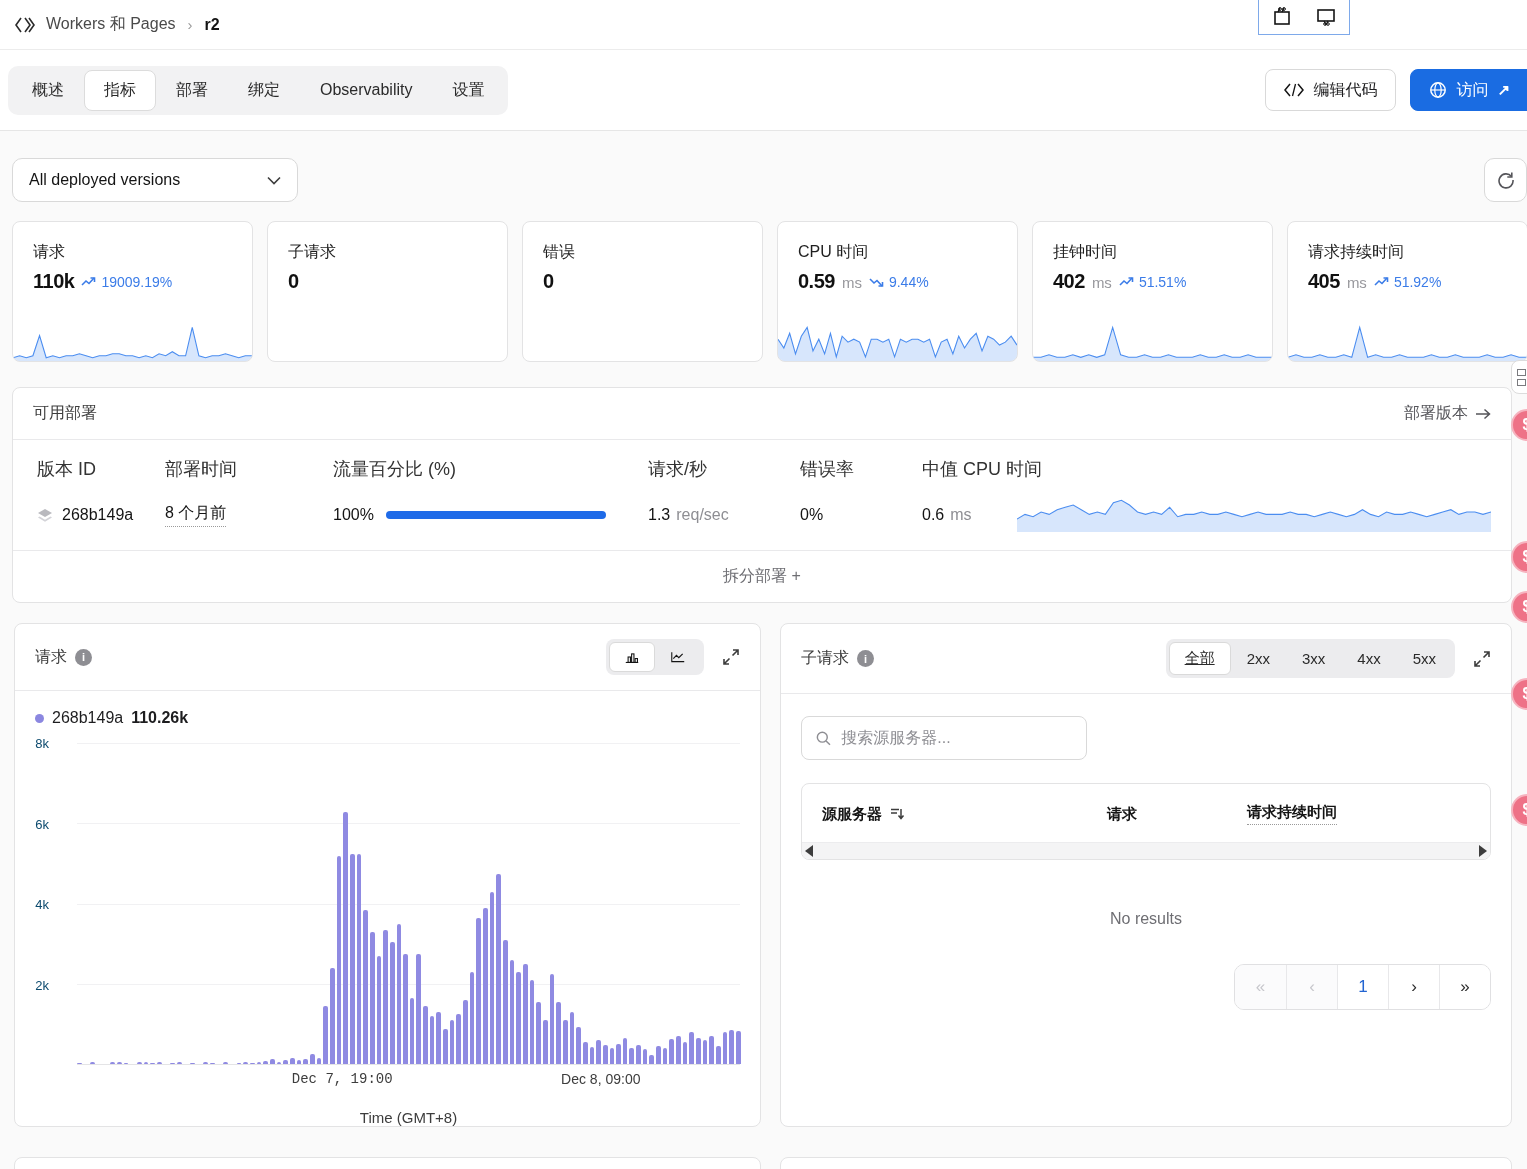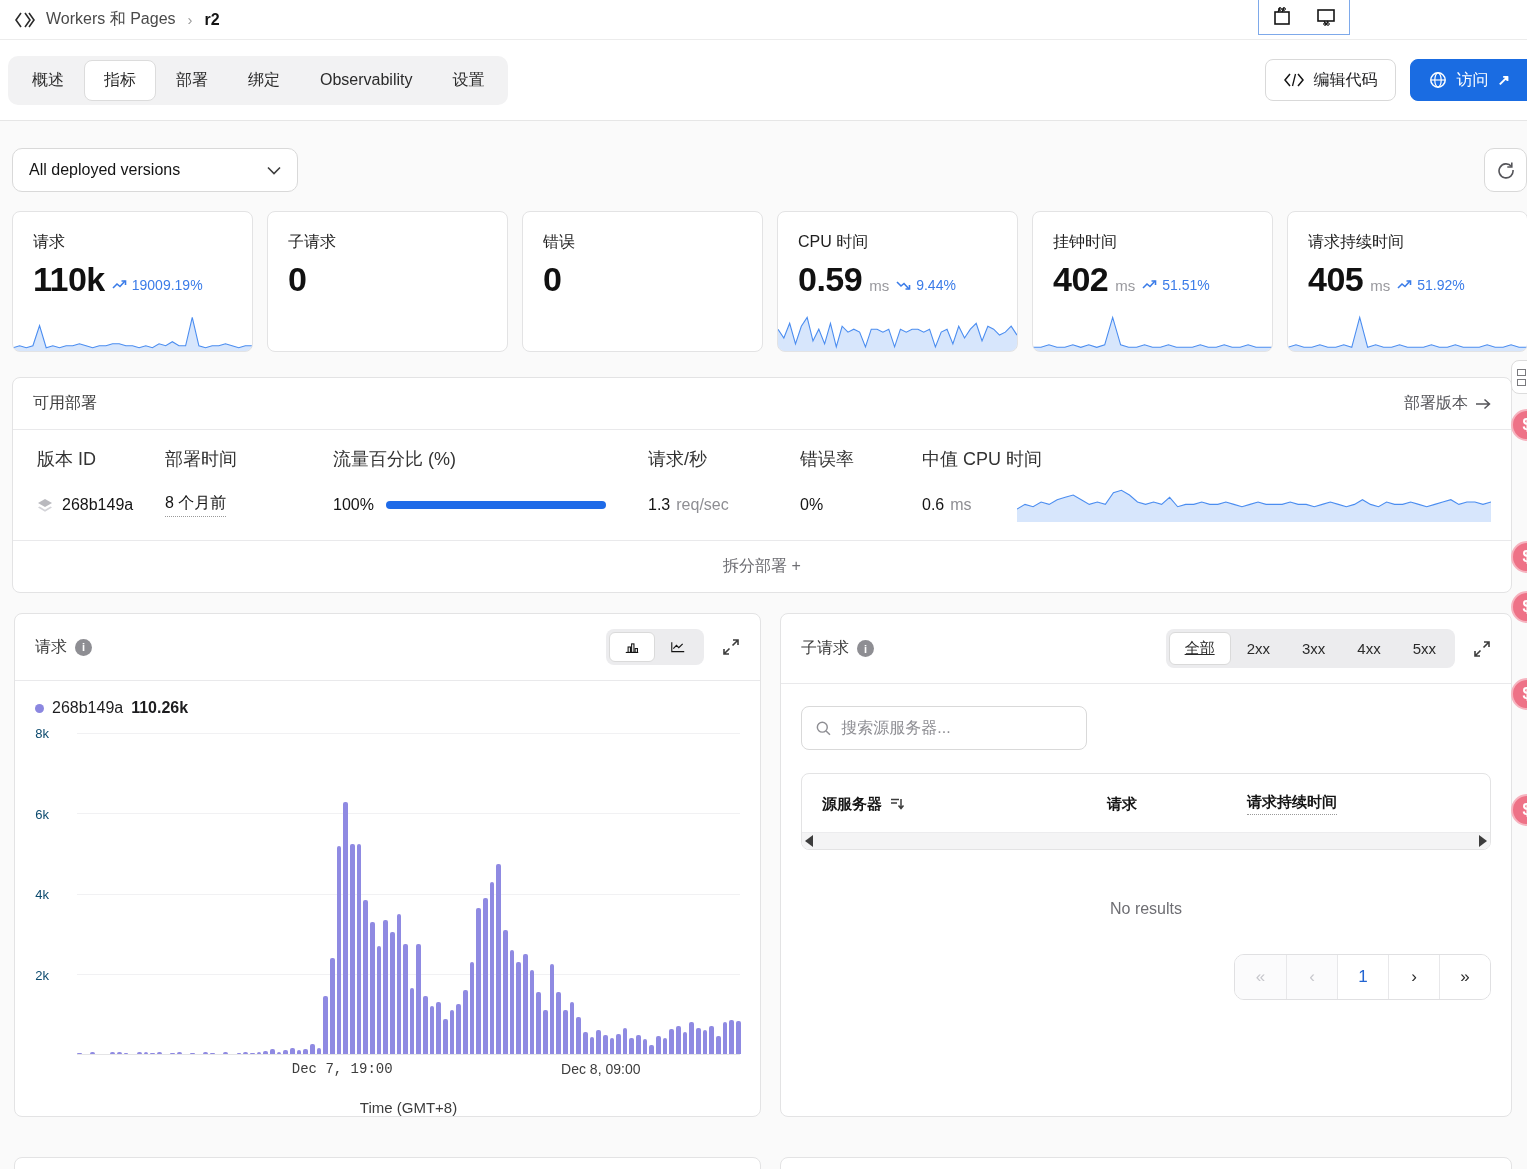--- a/index.html
+++ b/index.html
@@ -2,21 +2,21 @@
 <html><head>
 <meta charset="utf-8">
 <style>
   * { margin:0; padding:0; box-sizing:border-box; }
   html,body { width:1527px; height:1169px; }
   body {
     font-family:"Liberation Sans","DejaVu Sans",sans-serif;
     background:#fafafa; color:#1d1d1f; overflow:hidden; position:relative;
   }
   .topbar {
-    height:40px; background:#fff; display:flex; align-items:center;
+    height:50px; background:#fff; display:flex; align-items:center;
     padding:0 14px; border-bottom:1px solid #ececec; position:relative;
   }
   .crumb-app { color:#4a4a4a; font-size:16px; margin-left:10px; cursor:pointer; }
   .crumb-sep { color:#9a9a9a; font-size:15px; margin:0 12px; }
   .crumb-cur { color:#141414; font-size:16px; font-weight:bold; }
   .ext-box {
     position:absolute; right:177px; top:-2px; width:92px; height:37px;
     background:#fff; border:1px solid #7ea9ea; display:flex; align-items:center; justify-content:center; gap:6px;
   }
   .ext-box button { background:#fff; border:none; width:38px; height:30px; display:flex; align-items:center; justify-content:center; cursor:pointer; }
@@ -50,21 +50,21 @@
   }
   .timebtn .tz { color:#8e8e93; }
 
   .cards { display:grid; grid-template-columns:repeat(6,1fr); gap:14px; width:1516px; margin-top:19px; }
   .card {
     background:#fff; border:1px solid #e3e3e4; border-radius:8px; height:141px;
     position:relative; overflow:hidden; padding:20px 20px 0;
   }
   .card-label { font-size:16px; color:#1f1f1f; }
   .card-value-row { display:flex; align-items:baseline; gap:7px; margin-top:7px; flex-wrap:wrap; }
-  .card-value { font-size:34px; font-weight:bold; color:#111; letter-spacing:-0.5px; }
+  .card-value { font-size:20px; font-weight:bold; color:#111; letter-spacing:-0.5px; }
   .card-unit { font-size:15px; color:#98989d; }
   .trend { display:flex; align-items:center; gap:4px; font-size:14px; color:#3b7ce8; }
   .spark { position:absolute; left:0; right:0; bottom:0; height:36px; }
   .spark svg { display:block; }
 
   .panel { background:#fff; border:1px solid #e3e3e4; border-radius:8px; }
   .deploy-panel { width:1500px; margin-top:25px; }
   .panel-head { display:flex; justify-content:space-between; padding:15px 20px; }
   .panel-title { font-size:16px; color:#3d3d3d; display:flex; align-items:center; gap:8px; }
   .deploy-link { font-size:16px; color:#55555a; display:flex; align-items:center; gap:7px; cursor:pointer; }

